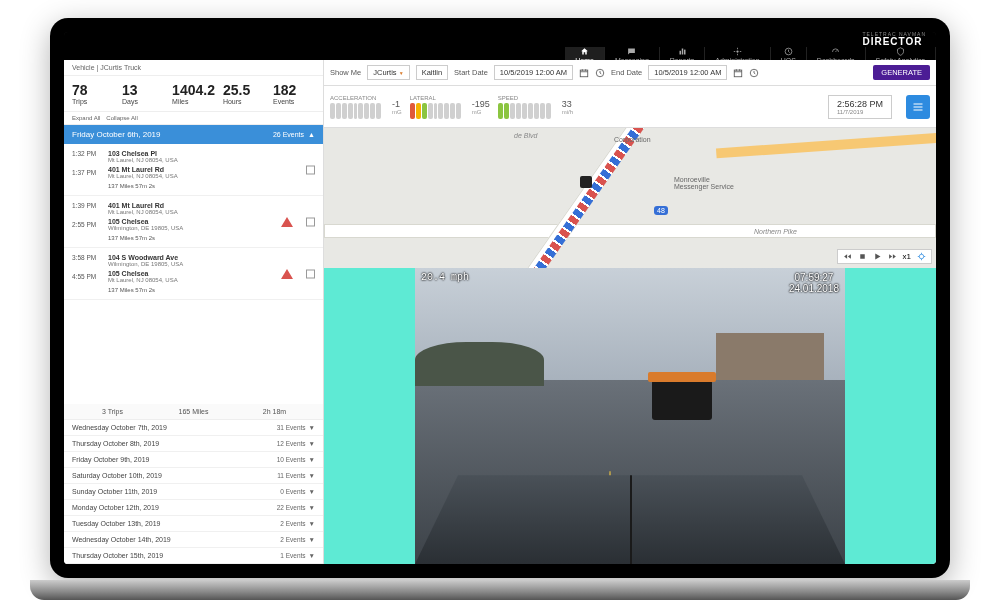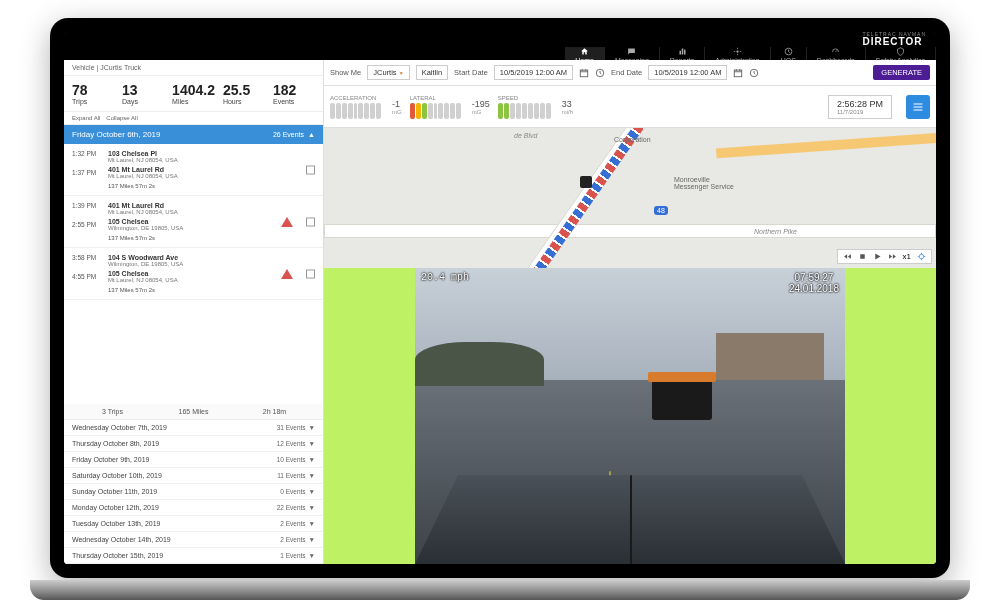--- a/index.html
+++ b/index.html
@@ -81,21 +81,21 @@
 .road.d { width:16px; height:300px; transform:rotate(35deg); }
 .road.orange { background:#f7c873; height:10px; width:240px; border:none; }
 .route { position:absolute; width:10px; height:220px; top:-40px; left:260px; transform:rotate(35deg); background:repeating-linear-gradient(0deg,#d9534f 0 6px,#fff 6px 8px,#356fd6 8px 14px,#fff 14px 16px); }
 .poi { position:absolute; font-size:7px; color:#666; }
 .marker { position:absolute; width:12px; height:12px; background:#222; border-radius:2px; }
 .shield { position:absolute; font-size:7px; background:#356fd6; color:#fff; padding:1px 3px; border-radius:3px; }
 .mapctrl { position:absolute; bottom:4px; right:4px; background:#fff; border:1px solid #ccc; display:flex; align-items:center; gap:6px; padding:2px 5px; font-size:8px; }
 .mapctrl svg { width:9px; height:9px; }
 
 
-.cam { flex:1; background:#bef264; position:relative; display:flex; justify-content:center; overflow:hidden; }
+.cam { flex:1; background:#5eead4; position:relative; display:flex; justify-content:center; overflow:hidden; }
 .camframe { width:430px; height:100%; position:relative; background:linear-gradient(#bcc4cc 0%,#9aa5b0 38%,#5a6168 38%,#3e444a 70%,#2c3136 100%); }
 .camframe .sky { position:absolute; top:0; left:0; right:0; height:38%; background:linear-gradient(#c8d0d8,#a8b2bd); }
 .camframe .roadc { position:absolute; top:38%; left:0; right:0; bottom:0; background:linear-gradient(#6a7179,#3c4248); }
 .camframe .truck { position:absolute; top:38%; left:55%; width:60px; height:40px; background:#1a1a1a; border-radius:3px; }
 .camframe .truck::before { content:''; position:absolute; top:-8px; left:-4px; right:-4px; height:10px; background:#d97b2c; border-radius:2px; }
 .camframe .lane { position:absolute; top:60%; left:45%; width:2px; height:80px; background:#c4a84a; transform:perspective(100px) rotateX(60deg); }
 .camframe .hood { position:absolute; bottom:0; left:0; right:0; height:30%; background:linear-gradient(#4a5158,#2a2f34); clip-path:polygon(10% 0,90% 0,100% 100%,0 100%); }
 .camframe .hood::before { content:''; position:absolute; top:0; left:50%; width:2px; height:100%; background:#1a1a1a; }
 .camframe .trees { position:absolute; top:25%; left:0; width:30%; height:15%; background:#4a5548; border-radius:40% 40% 0 0; }
 .camframe .bldg { position:absolute; top:22%; right:5%; width:25%; height:16%; background:#8a7a6a; }

